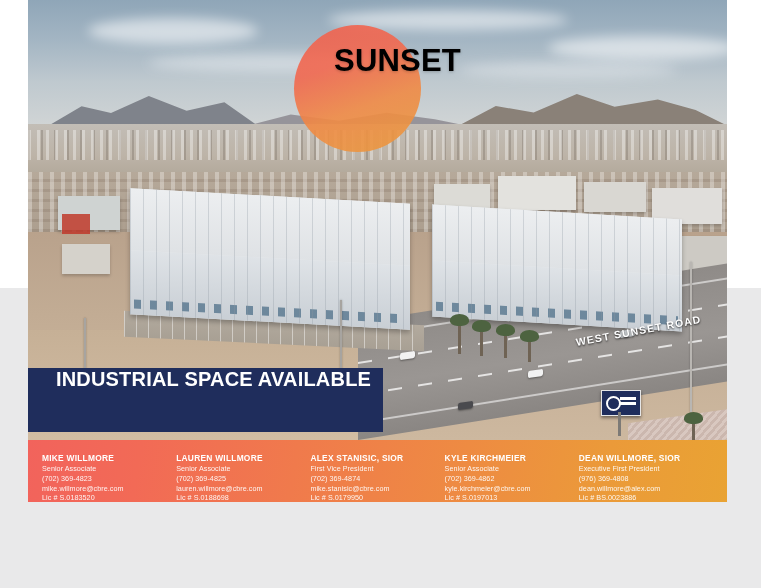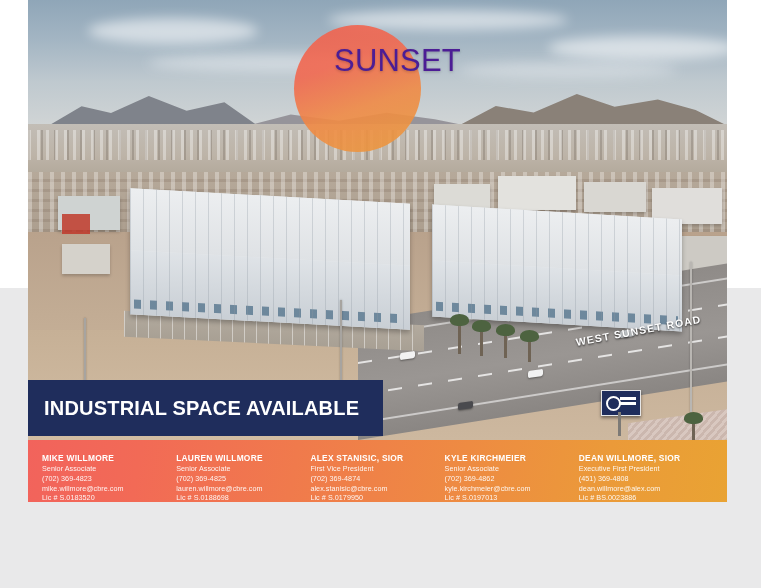--- a/index.html
+++ b/index.html
@@ -356,40 +356,39 @@
     border-radius: 50%;
     background: linear-gradient(160deg,
         #f0614f 0%, #f2684f 32%, #f08a45 62%, #ea9a3d 100%);
     opacity: .9;
   }
 
   .hero-title {
     position: absolute;
     left: 306px;
     top: 46px;
-    color: #4c1d95;
+    color: #000000;
     font-size: 31px;
-    font-weight: normal;
+    font-weight: bold;
     line-height: 30px;
     letter-spacing: 0.2px;
     text-shadow: 0 1px 3px rgba(0,0,0,.22);
     text-align: center;
   }
   .hero-title .ln { display: block; white-space: nowrap; }
 
   
   .headline-banner {
     position: absolute;
     left: 28px;
-    top: 380px;
+    top: 368px;
     width: 355px;
-    height: 56px;
+    height: 64px;
     background: #1f2d5c;
     display: flex;
-    flex-direction: column;
     justify-content: center;
     padding-left: 16px;
     box-sizing: border-box;
   }
   .headline-banner .hl {
     color: #ffffff;
     font-size: 20px;
     font-weight: bold;
     line-height: 23px;
     letter-spacing: 0.2px;
@@ -553,36 +552,36 @@
       <div class="c-line">Senior Associate</div>
       <div class="c-line">(702) 369-4825</div>
       <div class="c-line">lauren.willmore@cbre.com</div>
       <div class="c-line">Lic # S.0188698</div>
     </div>
 
     <div class="contact">
       <div class="c-name">ALEX STANISIC, SIOR</div>
       <div class="c-line">First Vice President</div>
       <div class="c-line">(702) 369-4874</div>
-      <div class="c-line">alex.stanisic@cbre.com</div>
+      <div class="c-line">mike.stanisic@cbre.com</div>
       <div class="c-line">Lic # S.0179950</div>
     </div>
 
     <div class="contact">
       <div class="c-name">KYLE KIRCHMEIER</div>
       <div class="c-line">Senior Associate</div>
       <div class="c-line">(702) 369-4862</div>
       <div class="c-line">kyle.kirchmeier@cbre.com</div>
       <div class="c-line">Lic # S.0197013</div>
     </div>
 
     <div class="contact">
       <div class="c-name">DEAN WILLMORE, SIOR</div>
       <div class="c-line">Executive First President</div>
-      <div class="c-line">(451) 369-4808</div>
+      <div class="c-line">(976) 369-4808</div>
       <div class="c-line">dean.willmore@alex.com</div>
       <div class="c-line">Lic # BS.0023886</div>
     </div>
 
   </div>
 
   <div class="footer">
 
     
 

